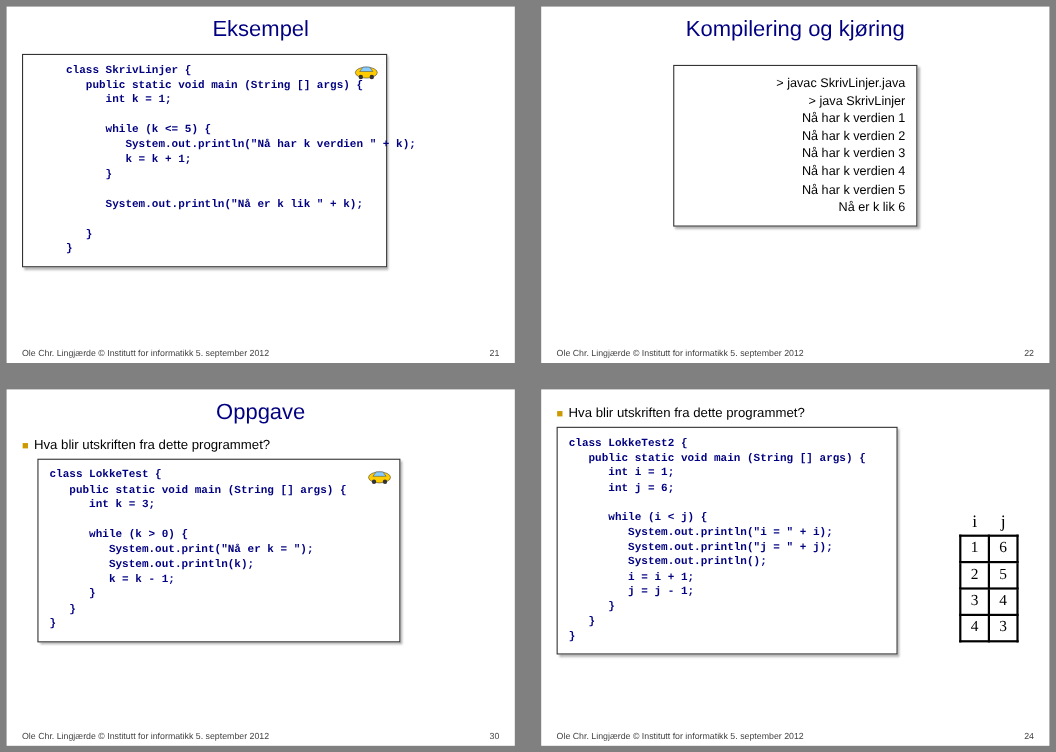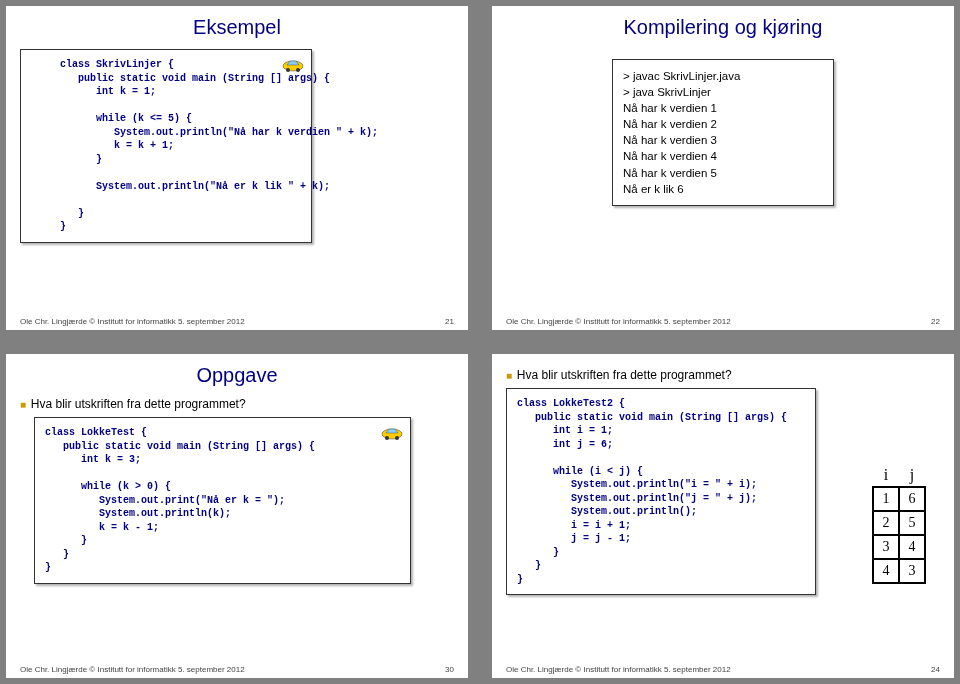--- a/index.html
+++ b/index.html
@@ -110,21 +110,21 @@
     font-size: 16px;
   }
 </style>
 </head>
 <body>
 
 <div class="grid">
 
   <div class="slide">
     <h2 class="slide-title">Eksempel</h2>
-    <div class="box" style="width:292px;padding-left:39px;">
+    <div class="box" style="width:332px;padding-left:39px;">
       <svg class="car-icon" viewBox="0 0 24 18">
         <ellipse cx="12" cy="10" rx="10" ry="5" fill="#ffcc00" stroke="#333" stroke-width="0.5"></ellipse>
         <circle cx="7" cy="14" r="2" fill="#333"></circle>
         <circle cx="17" cy="14" r="2" fill="#333"></circle>
         <path d="M6 9 L9 5 L15 5 L18 9 Z" fill="#88ccff" stroke="#333" stroke-width="0.4"></path>
       </svg>
       <div class="code">class SkrivLinjer {
    public static void main (String [] args) {
       int k = 1;
 
@@ -140,39 +140,39 @@
     </div>
     <div class="footer">
       <span>Ole Chr. Lingjærde © Institutt for informatikk  5. september 2012</span>
       <span>21</span>
     </div>
   </div>
 
   <div class="slide">
     <h2 class="slide-title">Kompilering og kjøring</h2>
     <div style="display:flex; justify-content:center; margin-top:20px;">
-      <div class="output-box" style="width:200px;">&gt; javac SkrivLinjer.java
+      <div class="output-box" style="width:200px;text-align:right;">&gt; javac SkrivLinjer.java
 &gt; java SkrivLinjer
 Nå har k verdien 1
 Nå har k verdien 2
 Nå har k verdien 3
 Nå har k verdien 4
 Nå har k verdien 5
 Nå er k lik 6</div>
     </div>
     <div class="footer">
       <span>Ole Chr. Lingjærde © Institutt for informatikk  5. september 2012</span>
       <span>22</span>
     </div>
   </div>
 
   <div class="slide">
     <h2 class="slide-title">Oppgave</h2>
     <div class="bullet-line">Hva blir utskriften fra dette programmet?</div>
-    <div class="box" style="width:377px; margin-left:14px;">
+    <div class="box" style="width:330px; margin-left:14px;">
       <svg class="car-icon" viewBox="0 0 24 18">
         <ellipse cx="12" cy="10" rx="10" ry="5" fill="#ffcc00" stroke="#333" stroke-width="0.5"></ellipse>
         <circle cx="7" cy="14" r="2" fill="#333"></circle>
         <circle cx="17" cy="14" r="2" fill="#333"></circle>
         <path d="M6 9 L9 5 L15 5 L18 9 Z" fill="#88ccff" stroke="#333" stroke-width="0.4"></path>
       </svg>
       <div class="code">class LokkeTest {
    public static void main (String [] args) {
       int k = 3;
 

